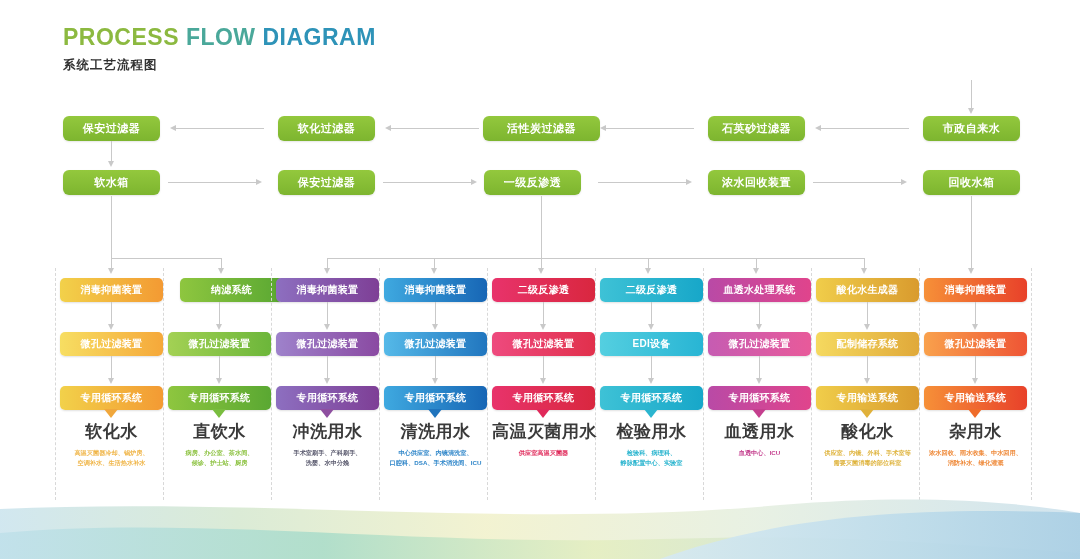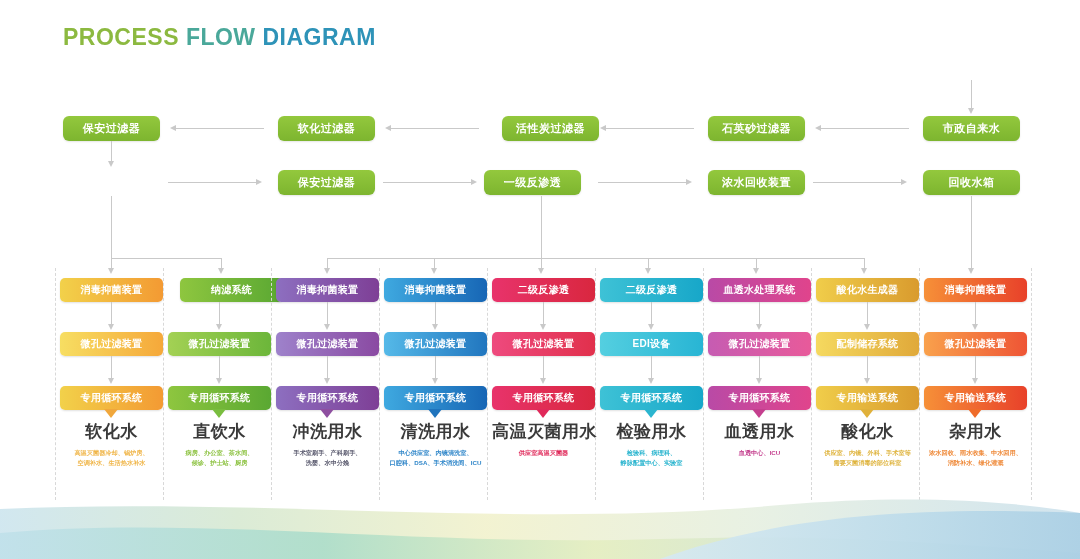--- a/index.html
+++ b/index.html
@@ -73,43 +73,45 @@
 <body>
 
 <div class="page">
 
   <div class="header">
     <div class="title">
       <span class="w1">PROCESS</span>
       <span class="w2">FLOW</span>
       <span class="w3">DIAGRAM</span>
     </div>
+    <div class="subtitle">系统工艺流程图</div>
   </div>
 
   <div class="vline" style="left:971px;top:80px;height:30px;"></div>
   <div class="arrow-d" style="left:967.5px;top:108px;"></div>
 
   <div class="pill" style="left:63px;top:116px;width:97px;">保安过滤器</div>
   <div class="pill" style="left:278px;top:116px;width:97px;">软化过滤器</div>
-  <div class="pill" style="left:502px;top:116px;width:97px;">活性炭过滤器</div>
+  <div class="pill" style="left:483px;top:116px;width:117px;">活性炭过滤器</div>
   <div class="pill" style="left:923px;top:116px;width:97px;">市政自来水</div>
   <div class="pill" style="left:708px;top:116px;width:97px;">石英砂过滤器</div>
 
   <div class="hline" style="left:176px;top:128px;width:88px;"></div>
   <div class="arrow-l" style="left:170px;top:125px;"></div>
   <div class="hline" style="left:391px;top:128px;width:88px;"></div>
   <div class="arrow-l" style="left:385px;top:125px;"></div>
   <div class="hline" style="left:606px;top:128px;width:88px;"></div>
   <div class="arrow-l" style="left:600px;top:125px;"></div>
   <div class="hline" style="left:821px;top:128px;width:88px;"></div>
   <div class="arrow-l" style="left:815px;top:125px;"></div>
 
   <div class="vline" style="left:111px;top:141px;height:22px;"></div>
   <div class="arrow-d" style="left:107.5px;top:161px;"></div>
 
+  <div class="pill" style="left:63px;top:170px;width:97px;">软水箱</div>
   <div class="pill" style="left:278px;top:170px;width:97px;">保安过滤器</div>
   <div class="pill" style="left:484px;top:170px;width:97px;">一级反渗透</div>
   <div class="pill" style="left:708px;top:170px;width:97px;">浓水回收装置</div>
   <div class="pill" style="left:923px;top:170px;width:97px;">回收水箱</div>
 
   <div class="hline" style="left:168px;top:182px;width:88px;"></div>
   <div class="arrow-r" style="left:256px;top:179px;"></div>
   <div class="hline" style="left:383px;top:182px;width:88px;"></div>
   <div class="arrow-r" style="left:471px;top:179px;"></div>
   <div class="hline" style="left:598px;top:182px;width:88px;"></div>

